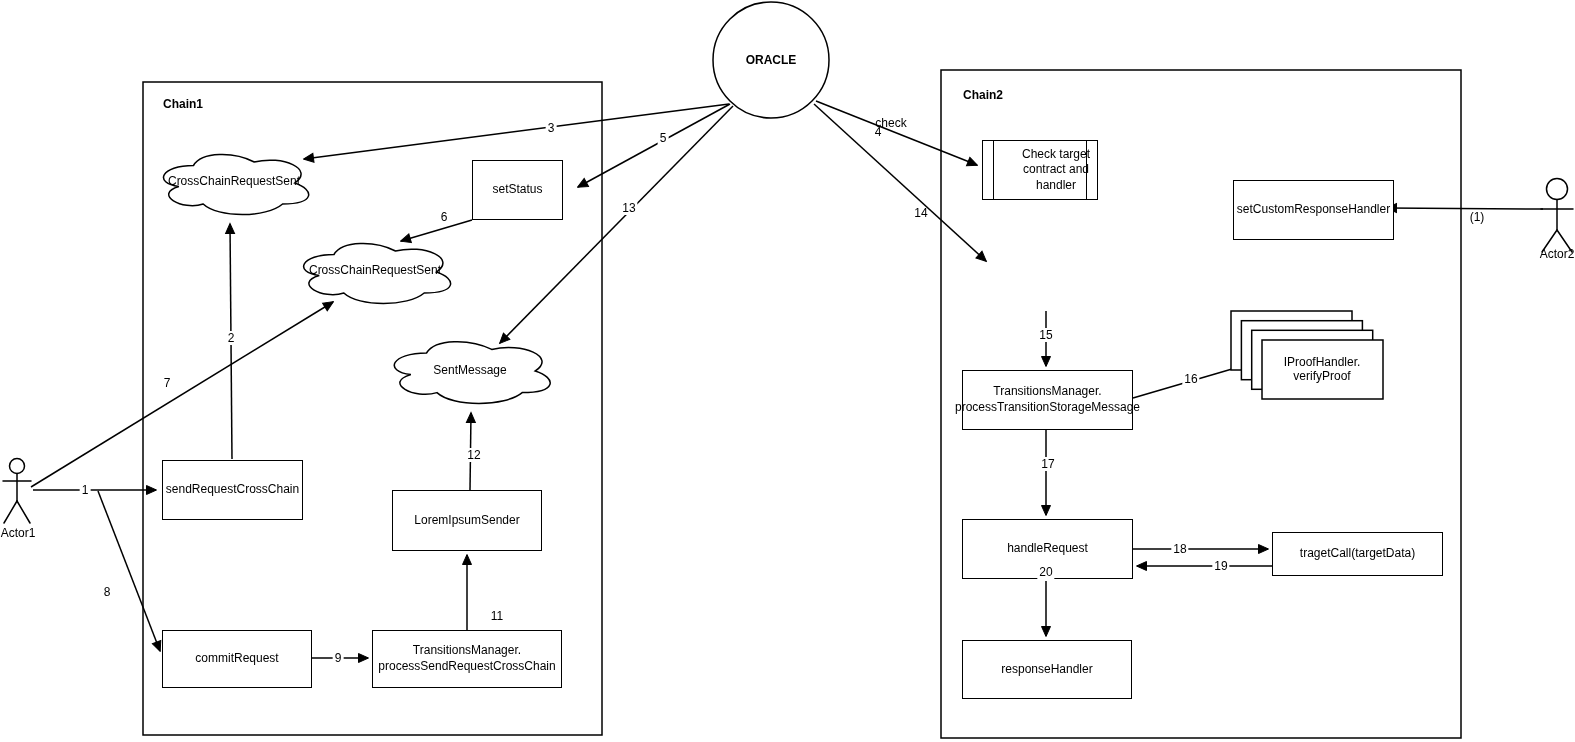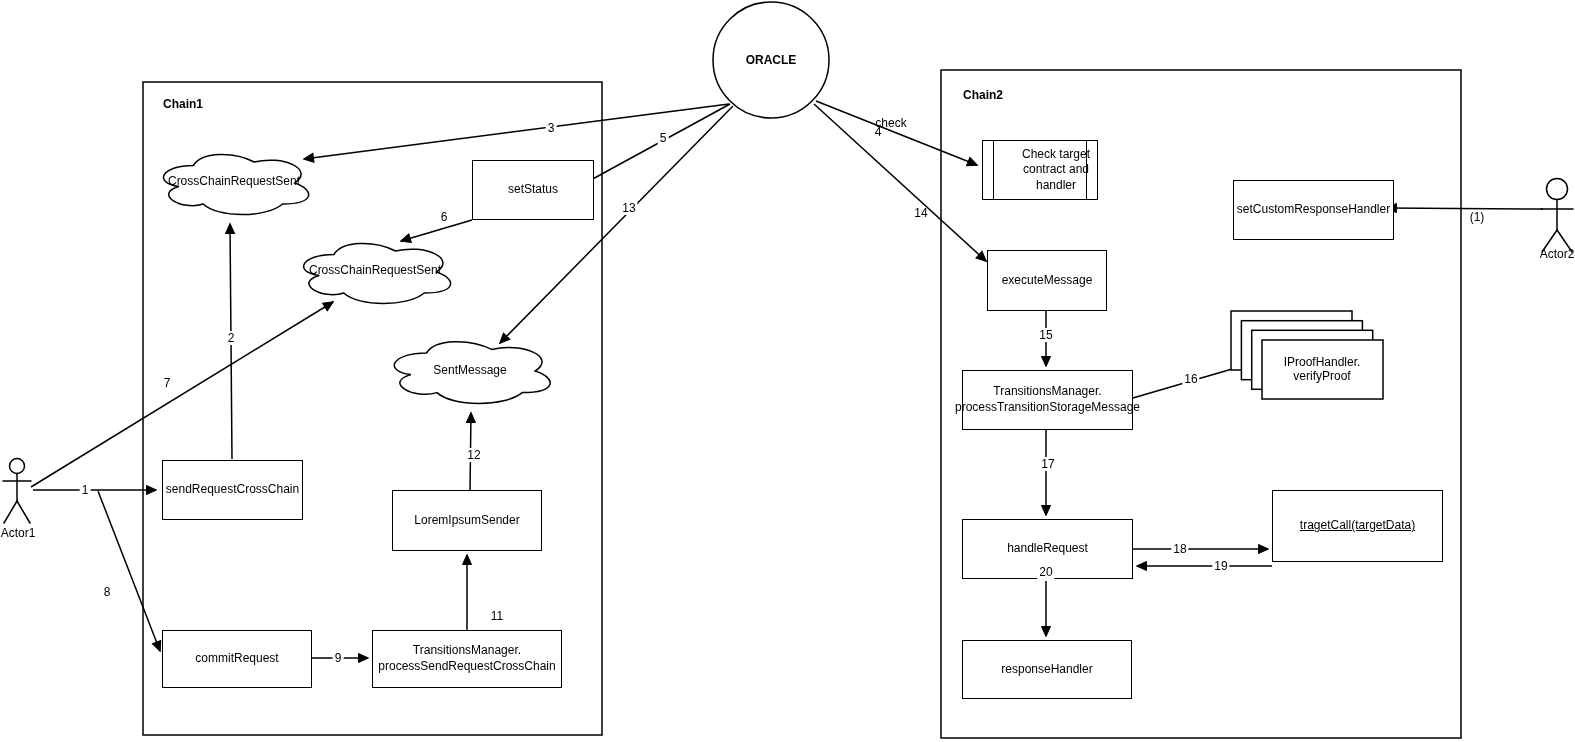--- a/index.html
+++ b/index.html
@@ -92,21 +92,21 @@
 
   <div class="shape-label bold" style="left:771px;top:60px;">ORACLE</div>
 
   <div class="shape-label" style="left:18px;top:533px;">Actor1</div>
   <div class="shape-label" style="left:1557px;top:254px;">Actor2</div>
 
   <div class="shape-label" style="left:234px;top:181px;">CrossChainRequestSent</div>
   <div class="shape-label" style="left:375px;top:270px;">CrossChainRequestSent</div>
   <div class="shape-label" style="left:470px;top:370px;">SentMessage</div>
 
-  <div class="node" style="left:472px;top:160px;width:122px;height:60px;">
+  <div class="node" style="left:472px;top:160px;width:91px;height:60px;">
     <span>setStatus</span>
   </div>
 
   <div class="node" style="left:162px;top:460px;width:141px;height:60px;">
     <span>sendRequestCrossChain</span>
   </div>
 
   <div class="node" style="left:162px;top:630px;width:150px;height:58px;">
     <span>commitRequest</span>
   </div>
@@ -123,39 +123,36 @@
   <div class="node wrapnode" style="left:982px;top:140px;width:116px;height:60px;padding-left:32px;">
     <div class="procbar l"></div>
     <div class="procbar r"></div>
     <span style="width:88px;">Check target contract and handler</span>
   </div>
 
   <div class="node" style="left:1233px;top:180px;width:161px;height:60px;">
     <span>setCustomResponseHandler</span>
   </div>
 
-  <div class="node" style="left:987px;top:250px;width:120px;height:61px;">
-    <span>executeMessage</span>
-  </div>
 
   <div class="node" style="left:962px;top:370px;width:171px;height:60px;">
     <span>TransitionsManager.</span>
     <span>processTransitionStorageMessage</span>
   </div>
 
   <div class="shape-label" style="left:1322px;top:369px;">
     <span style="display:block;">IProofHandler.</span>
     <span style="display:block;">verifyProof</span>
   </div>
 
   <div class="node" style="left:962px;top:519px;width:171px;height:60px;">
     <span>handleRequest</span>
   </div>
 
-  <div class="node" style="left:1272px;top:490px;width:171px;height:72px;text-decoration:underline;">
+  <div class="node" style="left:1272px;top:532px;width:171px;height:44px;">
     <span>tragetCall(targetData)</span>
   </div>
 
   <div class="node" style="left:962px;top:640px;width:170px;height:59px;">
     <span>responseHandler</span>
   </div>
 
   <div class="elabel" style="left:85px;top:490px;">1</div>
   <div class="elabel" style="left:231px;top:338px;">2</div>
   <div class="elabel" style="left:551px;top:128px;">3</div>

